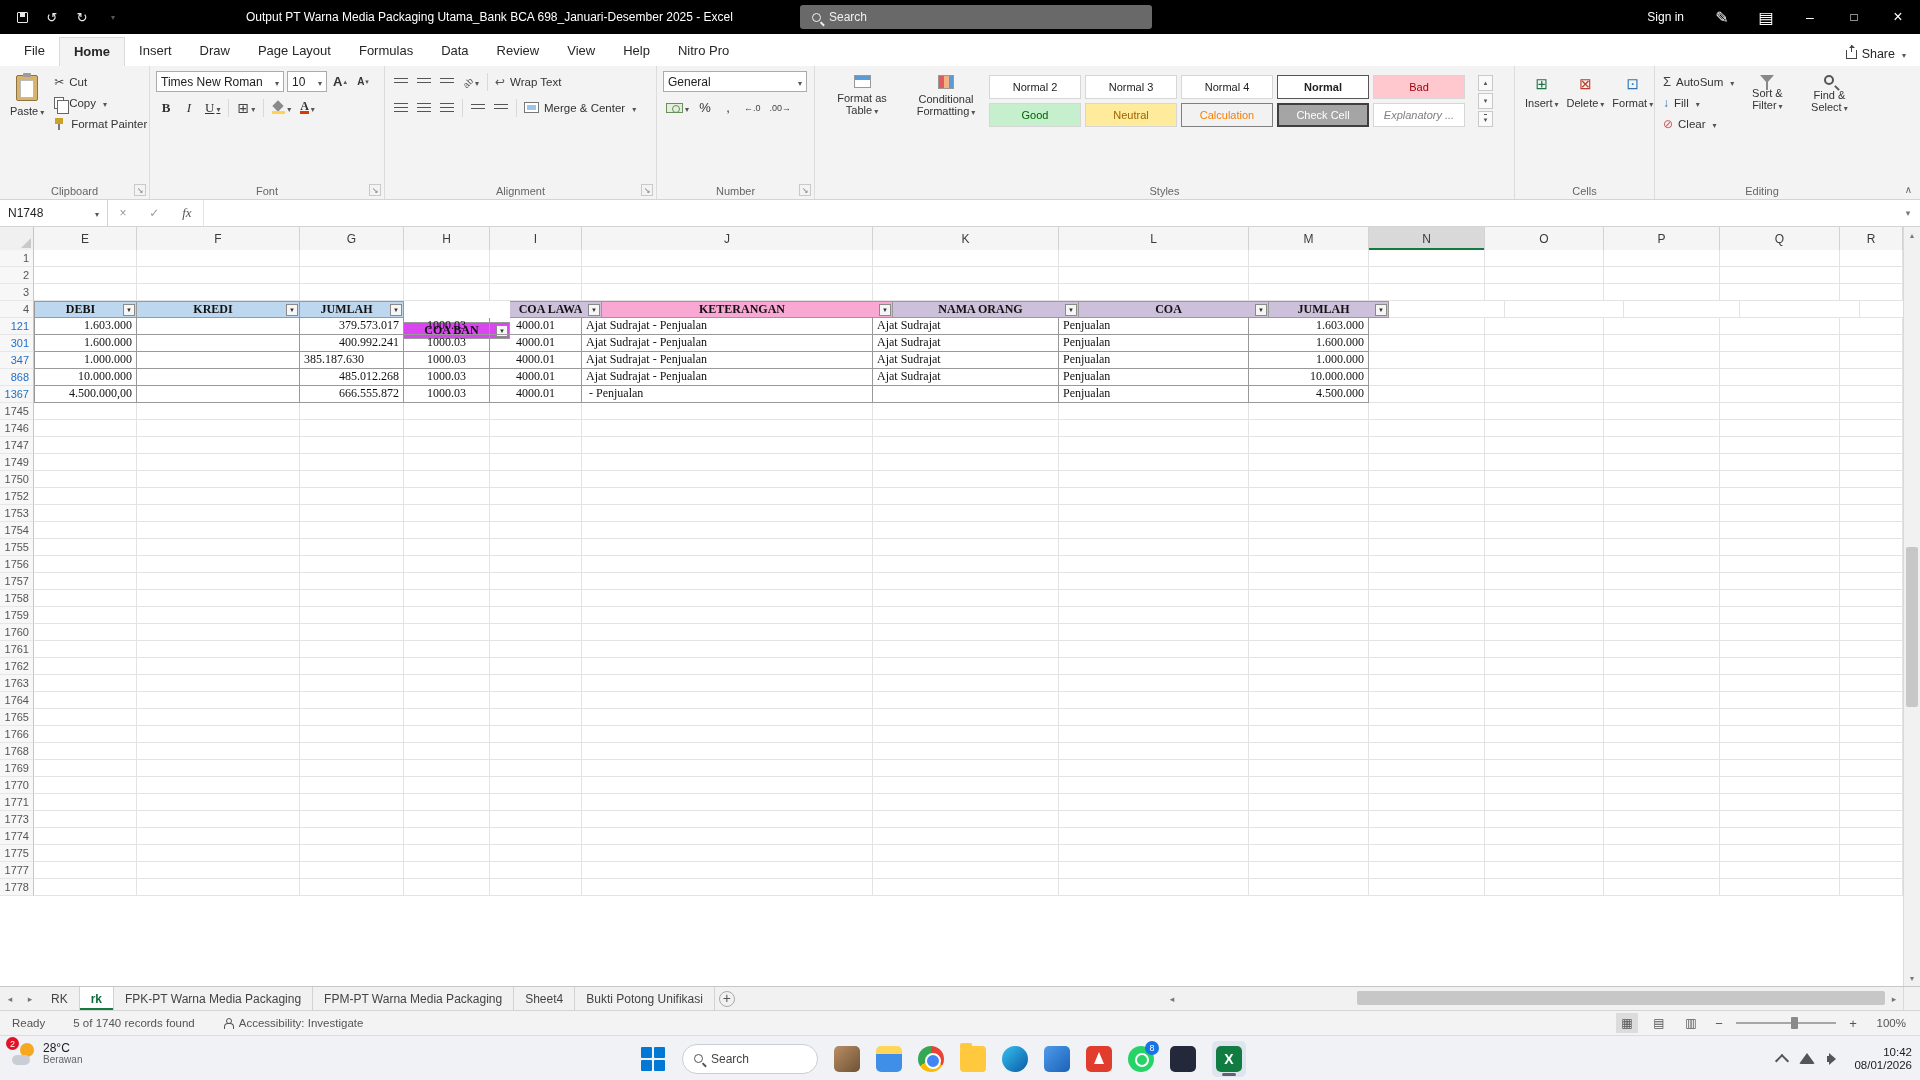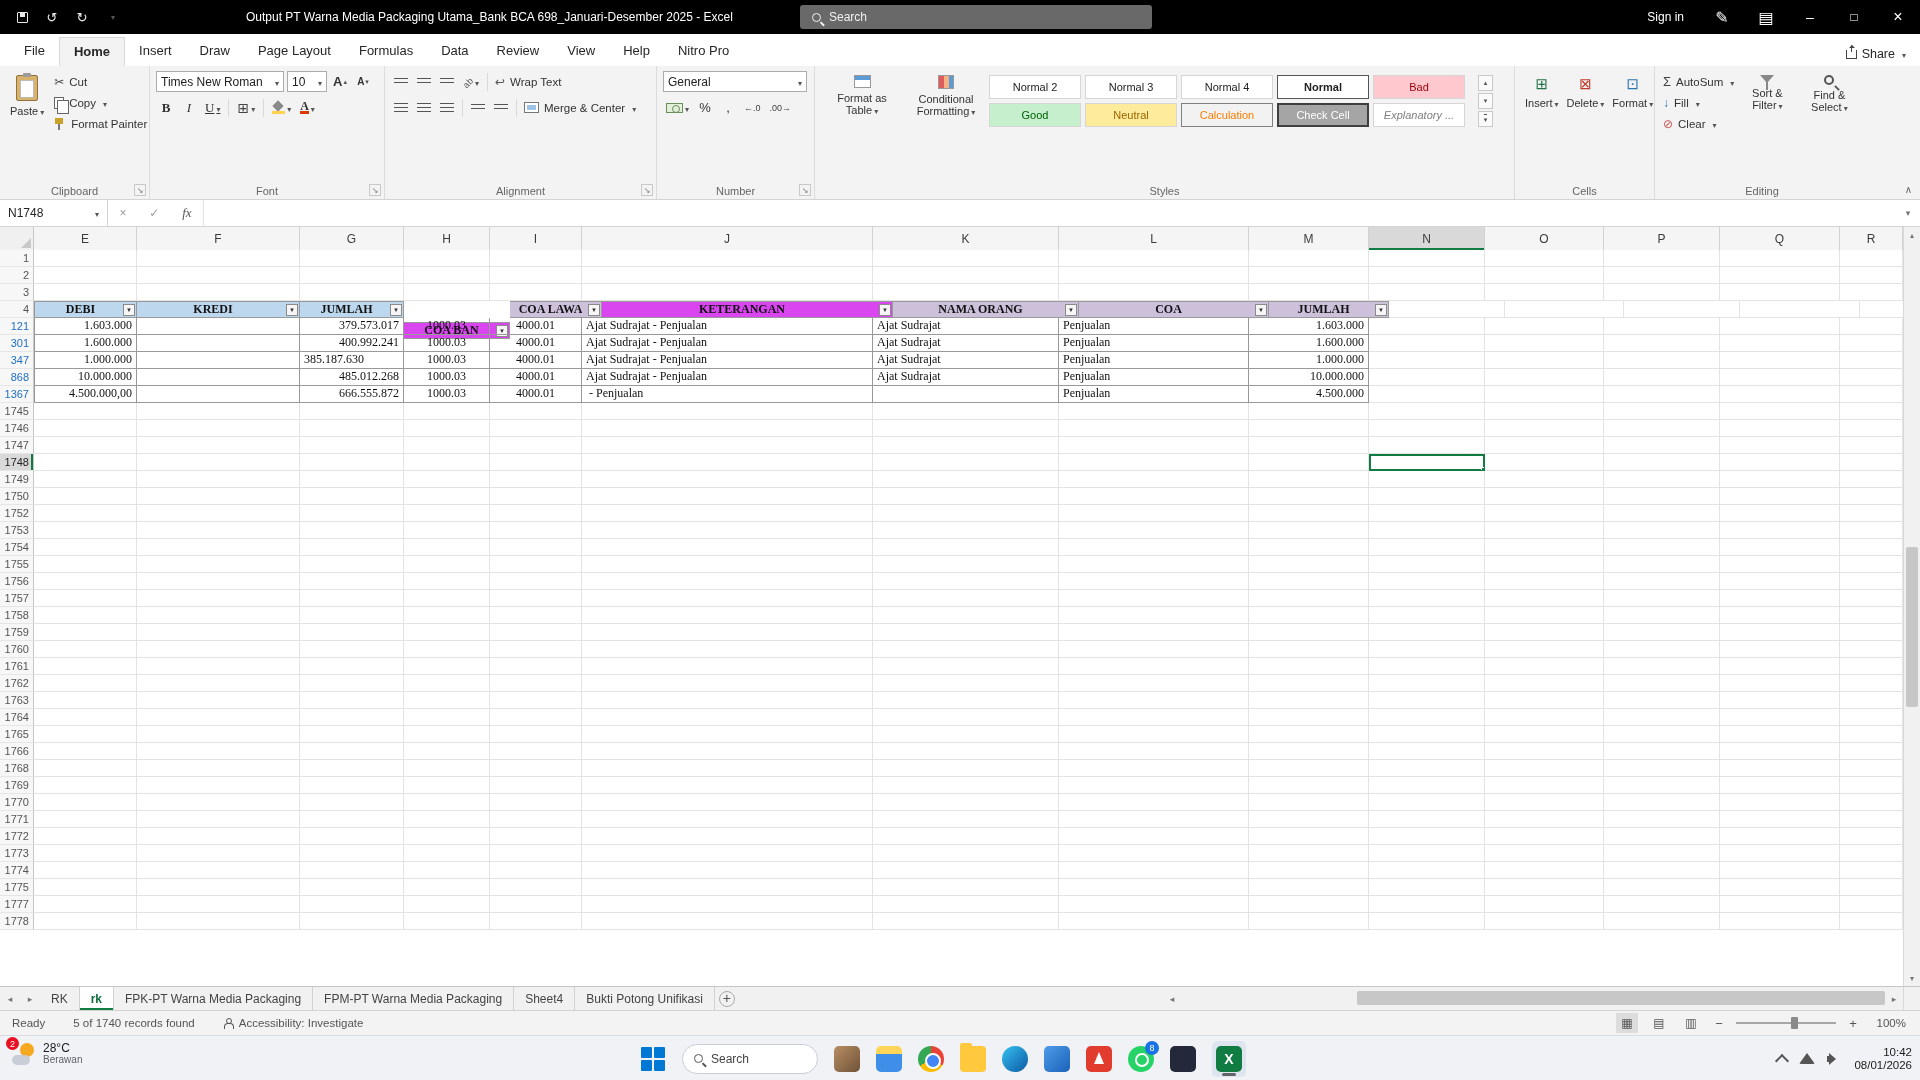--- a/index.html
+++ b/index.html
@@ -564,21 +564,21 @@
         <div class="cell" style="width: 120px;"></div>
         <div class="cell" style="width: 63px;"></div>
       </div>
       <div class="grow">
         <div class="rnum">4</div>
         <div class="cell tcell tfirst hcell" style="width: 103px; background: rgb(189, 215, 238);"><div class="htext">DEBI</div><div class="fbtn">▼</div></div>
         <div class="cell tcell hcell" style="width: 163px; background: rgb(189, 215, 238);"><div class="htext">KREDI</div><div class="fbtn">▼</div></div>
         <div class="cell tcell hcell" style="width: 104px; background: rgb(189, 215, 238);"><div class="htext">JUMLAH</div><div class="fbtn">▼</div></div>
         <div class="cell tcell hcell" style="width: 106px; background: #d946ef; margin-top: 21px;"><div class="htext">COA BAN</div><div class="fbtn">▼</div></div>
         <div class="cell tcell hcell" style="width: 92px; background: rgb(204, 192, 218);"><div class="htext">COA LAWA</div><div class="fbtn">▼</div></div>
-        <div class="cell tcell hcell" style="width: 291px; background: #d946ef;"><div class="htext">KETERANGAN</div><div class="fbtn">▼</div></div>
+        <div class="cell tcell hcell" style="width: 291px; background: #f9a8d4;"><div class="htext">KETERANGAN</div><div class="fbtn">▼</div></div>
         <div class="cell tcell hcell" style="width: 186px; background: rgb(204, 192, 218);"><div class="htext">NAMA ORANG</div><div class="fbtn">▼</div></div>
         <div class="cell tcell hcell" style="width: 190px; background: rgb(204, 192, 218);"><div class="htext">COA</div><div class="fbtn">▼</div></div>
         <div class="cell tcell hcell" style="width: 120px; background: rgb(204, 192, 218);"><div class="htext">JUMLAH</div><div class="fbtn">▼</div></div>
         <div class="cell" style="width: 116px;"></div>
         <div class="cell" style="width: 119px;"></div>
         <div class="cell" style="width: 116px;"></div>
         <div class="cell" style="width: 120px;"></div>
         <div class="cell" style="width: 63px;"></div>
       </div>
       <div class="grow">
@@ -711,37 +711,20 @@
         <div class="cell" style="width: 186px;"></div>
         <div class="cell" style="width: 190px;"></div>
         <div class="cell" style="width: 120px;"></div>
         <div class="cell" style="width: 116px;"></div>
         <div class="cell" style="width: 119px;"></div>
         <div class="cell" style="width: 116px;"></div>
         <div class="cell" style="width: 120px;"></div>
         <div class="cell" style="width: 63px;"></div>
       </div>
       <div class="grow">
-        <div class="rnum selr">1748</div>
-        <div class="cell" style="width: 103px;"></div>
-        <div class="cell" style="width: 163px;"></div>
-        <div class="cell" style="width: 104px;"></div>
-        <div class="cell" style="width: 86px;"></div>
-        <div class="cell" style="width: 92px;"></div>
-        <div class="cell" style="width: 291px;"></div>
-        <div class="cell" style="width: 186px;"></div>
-        <div class="cell" style="width: 190px;"></div>
-        <div class="cell" style="width: 120px;"></div>
-        <div class="cell acell" style="width: 116px;"><div class="fill-handle"></div></div>
-        <div class="cell" style="width: 119px;"></div>
-        <div class="cell" style="width: 116px;"></div>
-        <div class="cell" style="width: 120px;"></div>
-        <div class="cell" style="width: 63px;"></div>
-      </div>
-      <div class="grow">
         <div class="rnum">1749</div>
         <div class="cell" style="width: 103px;"></div>
         <div class="cell" style="width: 163px;"></div>
         <div class="cell" style="width: 104px;"></div>
         <div class="cell" style="width: 86px;"></div>
         <div class="cell" style="width: 92px;"></div>
         <div class="cell" style="width: 291px;"></div>
         <div class="cell" style="width: 186px;"></div>
         <div class="cell" style="width: 190px;"></div>
         <div class="cell" style="width: 120px;"></div>
@@ -1069,37 +1052,20 @@
         <div class="cell" style="width: 190px;"></div>
         <div class="cell" style="width: 120px;"></div>
         <div class="cell" style="width: 116px;"></div>
         <div class="cell" style="width: 119px;"></div>
         <div class="cell" style="width: 116px;"></div>
         <div class="cell" style="width: 120px;"></div>
         <div class="cell" style="width: 63px;"></div>
       </div>
       <div class="grow">
         <div class="rnum">1771</div>
-        <div class="cell" style="width: 103px;"></div>
-        <div class="cell" style="width: 163px;"></div>
-        <div class="cell" style="width: 104px;"></div>
-        <div class="cell" style="width: 86px;"></div>
-        <div class="cell" style="width: 92px;"></div>
-        <div class="cell" style="width: 291px;"></div>
-        <div class="cell" style="width: 186px;"></div>
-        <div class="cell" style="width: 190px;"></div>
-        <div class="cell" style="width: 120px;"></div>
-        <div class="cell" style="width: 116px;"></div>
-        <div class="cell" style="width: 119px;"></div>
-        <div class="cell" style="width: 116px;"></div>
-        <div class="cell" style="width: 120px;"></div>
-        <div class="cell" style="width: 63px;"></div>
-      </div>
-      <div class="grow">
-        <div class="rnum">1772</div>
         <div class="cell" style="width: 103px;"></div>
         <div class="cell" style="width: 163px;"></div>
         <div class="cell" style="width: 104px;"></div>
         <div class="cell" style="width: 86px;"></div>
         <div class="cell" style="width: 92px;"></div>
         <div class="cell" style="width: 291px;"></div>
         <div class="cell" style="width: 186px;"></div>
         <div class="cell" style="width: 190px;"></div>
         <div class="cell" style="width: 120px;"></div>
         <div class="cell" style="width: 116px;"></div>

